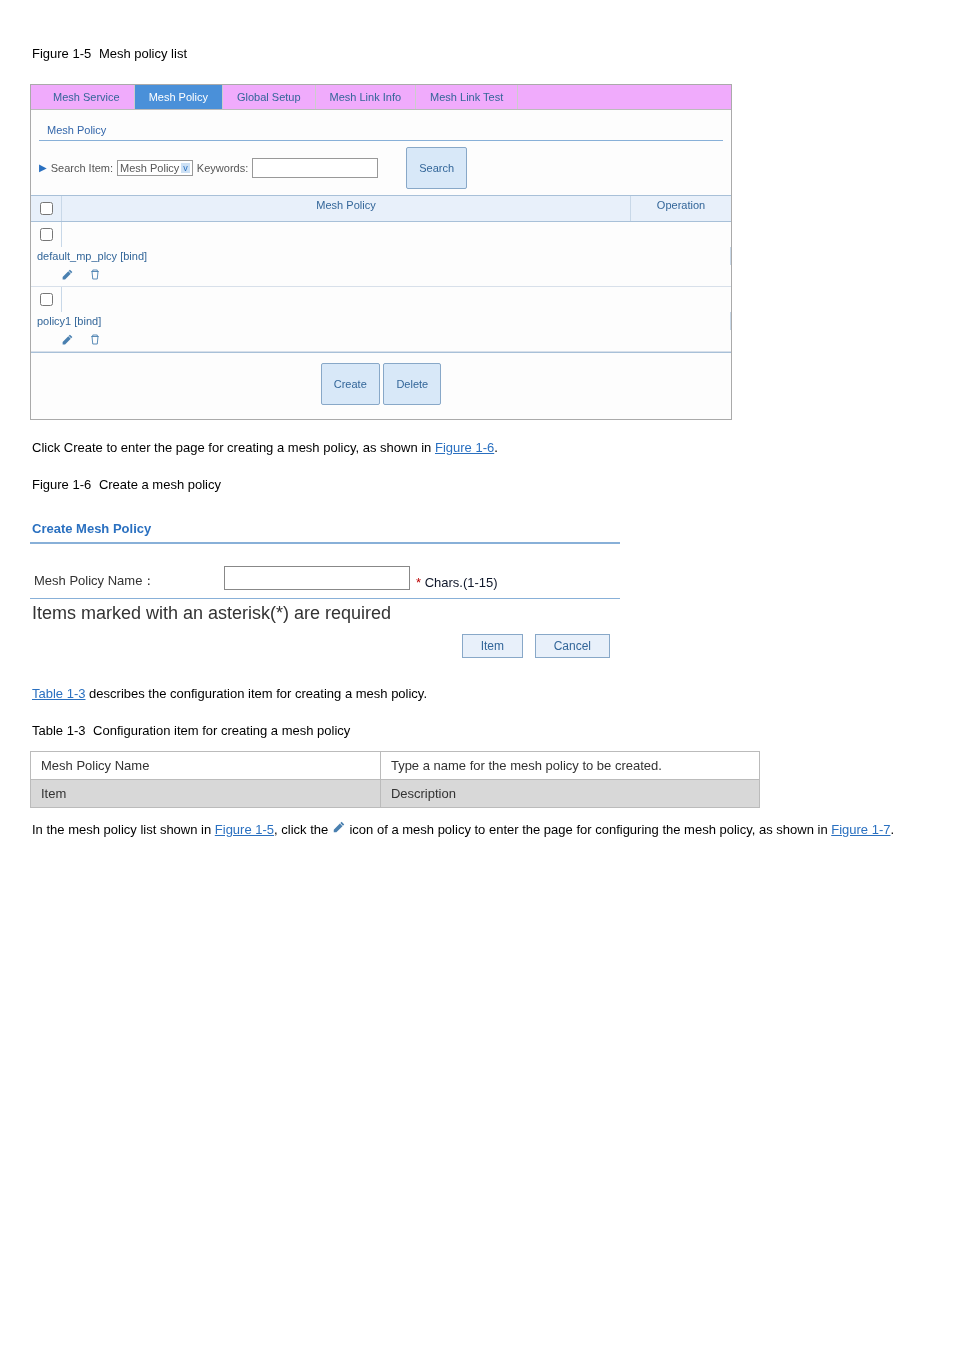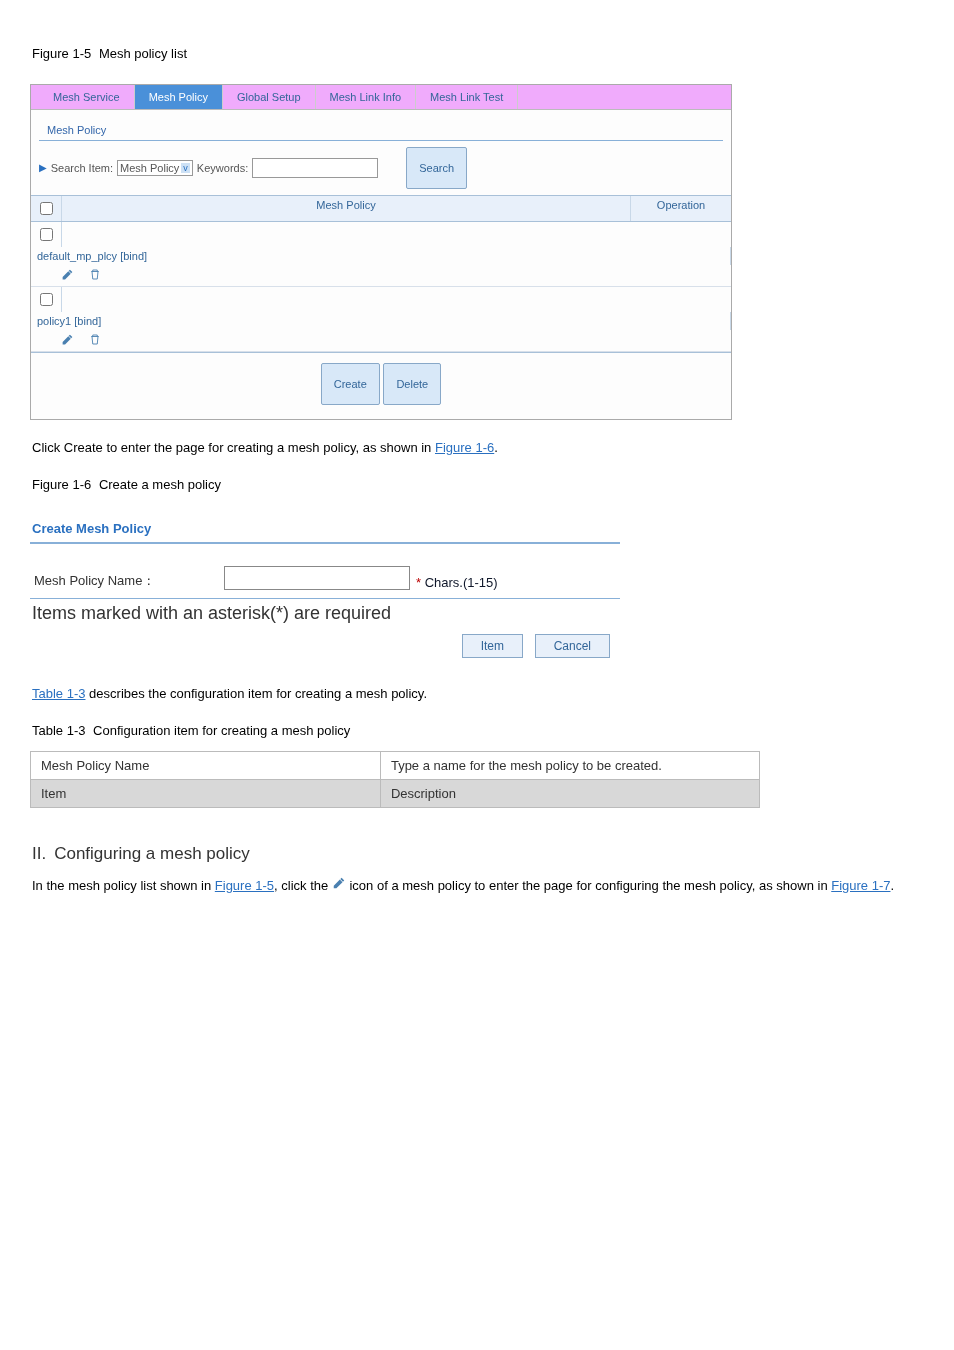--- a/index.html
+++ b/index.html
@@ -308,23 +308,20 @@
       <td>Mesh Policy Name</td>
       <td>Type a name for the mesh policy to be created.</td>
     </tr>
     <tr>
       <th style="width:48%;">Item</th>
       <th>Description</th>
     </tr>
   </tbody>
     </table>
 
-  <div class="heading" style="margin-left:12px; margin-top:36px;">
-    <span class="heading-num">II.</span><span>Configuring a mesh policy</span>
-  </div>
 
   <div class="doc-text" style="margin:10px 0 0 12px; line-height:1.9;">
     <span>In the mesh policy list shown in </span><span class="link">Figure 1-5</span><span>, click the </span>
     <span class="inline-icon">
       <svg width="14" height="14" viewBox="0 0 16 16">
           <path fill="#4a80b0" d="M2 11l7-7 3 3-7 7H2v-3zM11 2l3 3-1.5 1.5-3-3L11 2z"></path>
         </svg>
     </span>
     <span> icon of a mesh policy to enter the page for configuring the mesh policy, as shown in </span><span class="link">Figure 1-7</span><span>.</span>
   </div>

